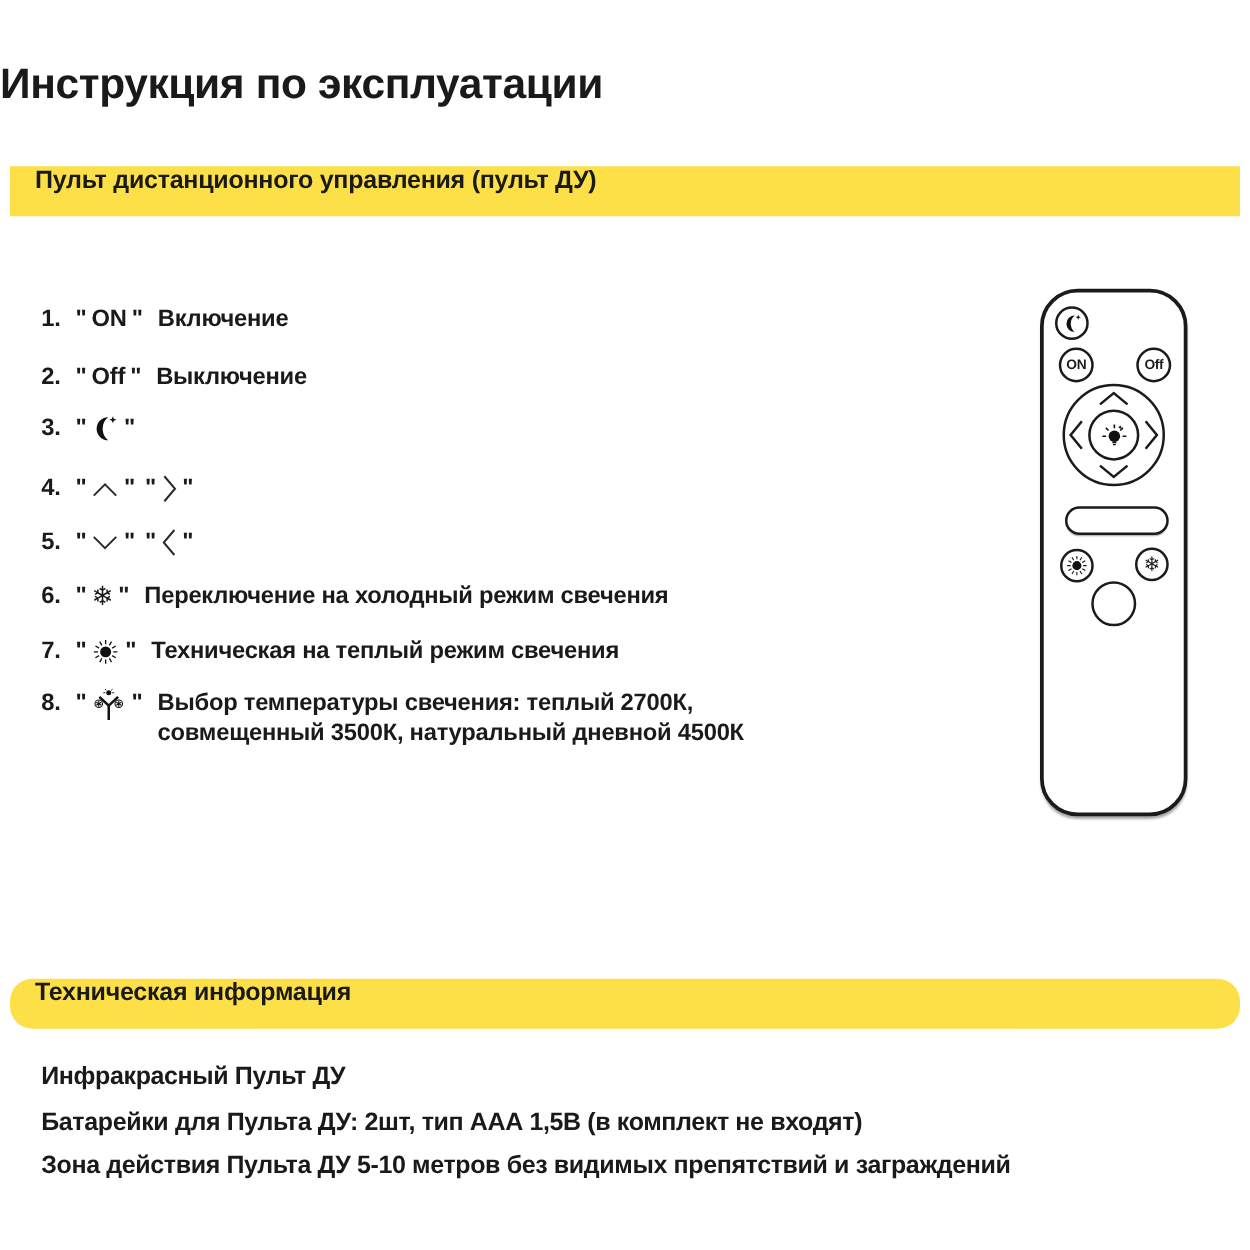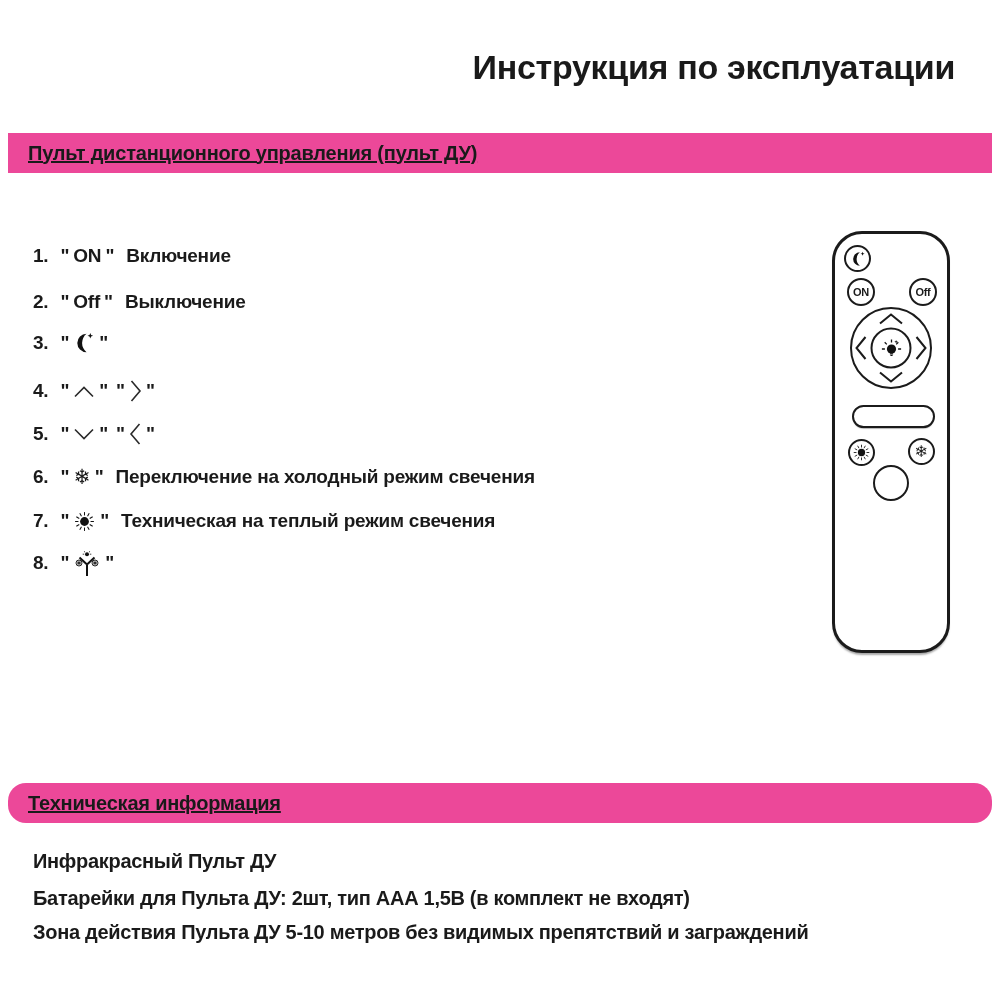--- a/index.html
+++ b/index.html
@@ -4,28 +4,28 @@
 <style>
   html,body{margin:0;padding:0;}
   body{
     width:1000px;height:1000px;background:#ffffff;position:relative;
     font-family:"Liberation Sans","DejaVu Sans",sans-serif;color:#1a1a1a;
     overflow:hidden;
   }
   .abs{position:absolute;}
   
   .title{
-    top:48px;left:0;width:955px;text-align:right;
+    top:48px;left:0;width:955px;text-align:left;
     font-size:34px;font-weight:bold;letter-spacing:-0.3px;
   }
   
   .bar{
-    left:8px;width:984px;height:40px;background:#ec4899;
-    display:flex;align-items:center;box-sizing:border-box;padding-left:20px;
-    font-size:20px;font-weight:bold;letter-spacing:-0.2px;text-decoration:underline;
+    left:8px;width:984px;height:40px;background:#fde047;
+    display:flex;box-sizing:border-box;padding-left:20px;
+    font-size:20px;font-weight:bold;letter-spacing:-0.2px;
   }
   .bar1{top:133px;}
   .bar2{top:783px;border-radius:18px;}
   
   .li{
     left:33px;display:flex;align-items:center;
     font-size:19px;font-weight:bold;line-height:24px;letter-spacing:-0.2px;
     white-space:nowrap;
   }
   .li .num{margin-right:8px;}
@@ -206,20 +206,24 @@
           <line x1="4" y1="10.8" x2="8" y2="13.2"></line>
           <line x1="8" y1="10.8" x2="4" y2="13.2"></line>
         <circle cx="22" cy="12" r="3"></circle>
         <line x1="22" y1="9.6" x2="22" y2="14.4"></line>
           <line x1="20" y1="10.8" x2="24" y2="13.2"></line>
           <line x1="24" y1="10.8" x2="20" y2="13.2"></line>
       </g>
     </svg>
   </span>
   <span class="q">"</span>
+  <span class="lbl">
+    <div>Выбор температуры свечения: теплый 2700К,</div>
+    <div>совмещенный 3500К, натуральный дневной 4500К</div>
+  </span>
 </div>
 
 <div class="abs remote">
   <div class="rbtn moon-btn">
     <span class="icn">
       <svg width="16" height="16" viewBox="0 0 22 22">
         <path d="M13.5 1.8 A 9.2 9.2 0 1 0 13.5 20.2 A 11.8 11.8 0 0 1 13.5 1.8 Z" fill="#111"></path>
         <path d="M17.3 1 l0.8 2 2 0.8 -2 0.8 -0.8 2 -0.8 -2 -2 -0.8 2 -0.8 z" fill="#111"></path>
       </svg>
     </span>

